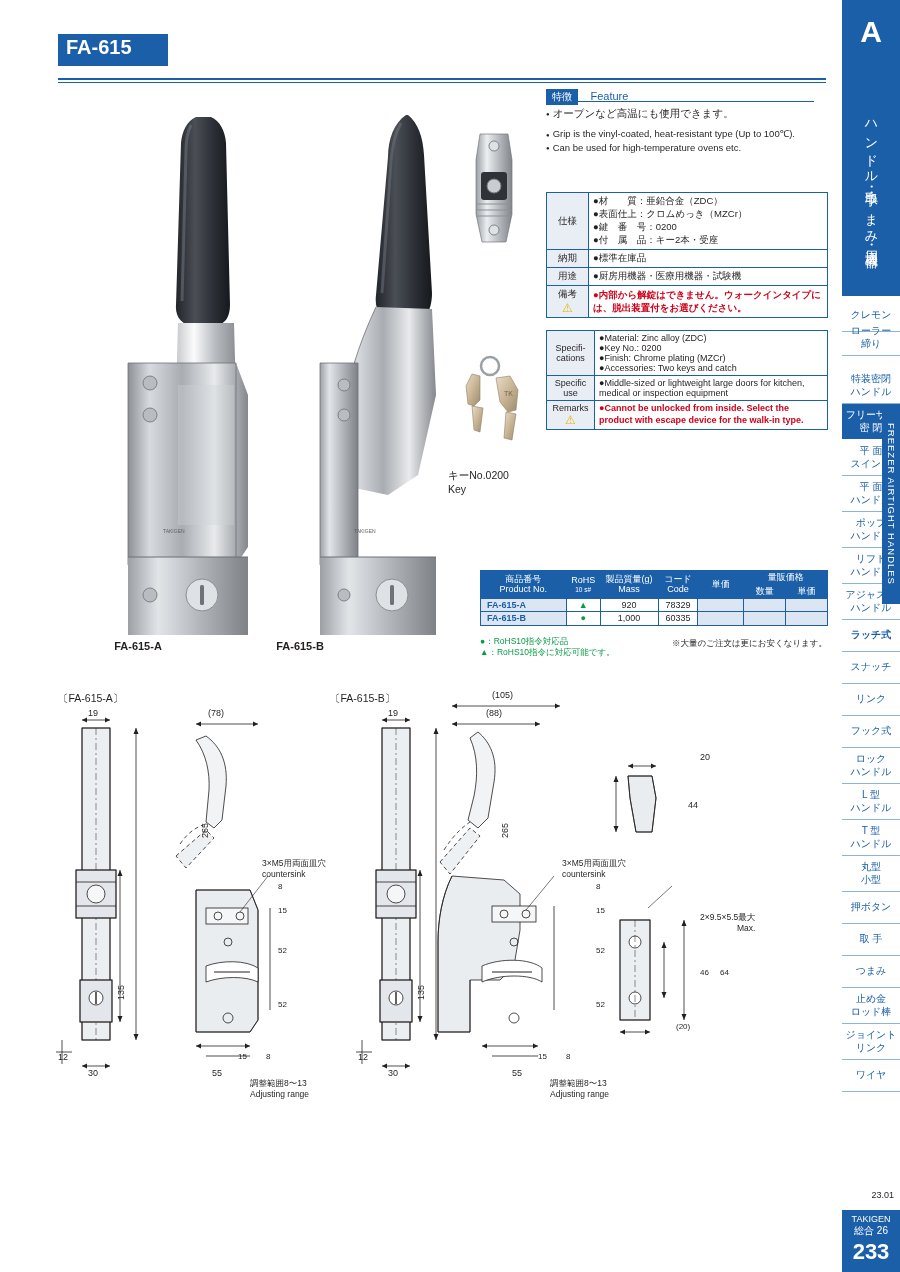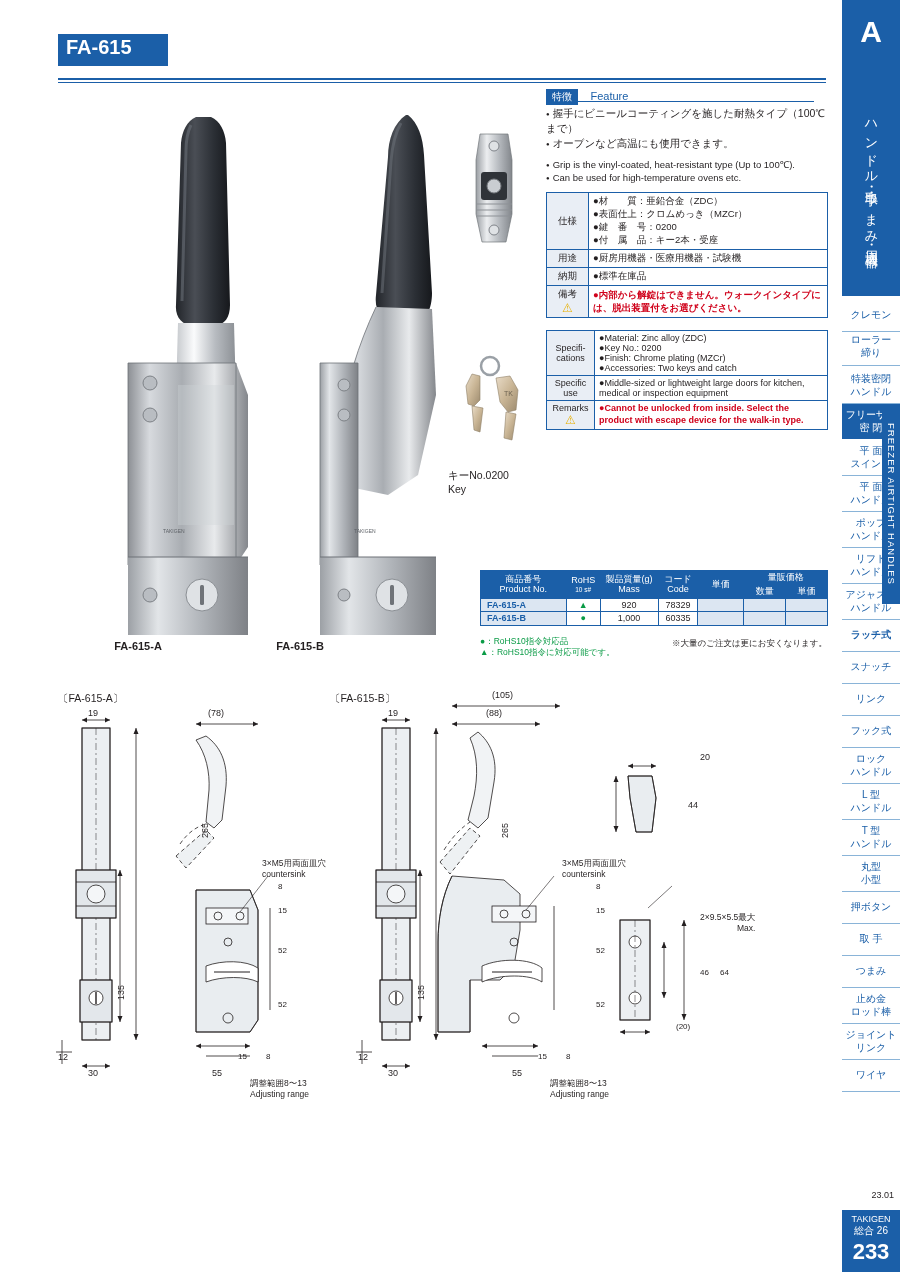--- a/index.html
+++ b/index.html
@@ -141,47 +141,46 @@
 
   <div class="hdr-rule"></div>
   <div class="hdr-rule2"></div>
 
   <div class="feature-head">
     <span class="tag">特徴</span>
     <span class="lbl">Feature</span>
   </div>
   <div class="feature-body">
     <div class="jp">
-      <div><span class="bullet"></span><span>握手にビニールコーティングを施した耐熱タイプ（100℃まで）</span></div>
       <div><span class="bullet"></span><span>オーブンなど高温にも使用できます。</span></div>
     </div>
     <div class="en">
       <div><span class="bullet"></span><span>Grip is the vinyl-coated, heat-resistant type (Up to 100℃).</span></div>
       <div><span class="bullet"></span><span>Can be used for high-temperature ovens etc.</span></div>
     </div>
   </div>
 
   <table class="spec-jp">
     <tbody>
         <tr>
       <td class="lbl">仕様</td>
       <td>
         <div>●<span>材　　質：亜鉛合金（ZDC）</span></div>
         <div>●<span>表面仕上：クロムめっき（MZCr）</span></div>
         <div>●<span>鍵　番　号：0200</span></div>
         <div>●<span>付　属　品：キー2本・受座</span></div>
       </td>
     </tr>
     <tr>
+      <td class="lbl">納期</td>
+      <td>●<span>標準在庫品</span></td>
+    </tr>
+    <tr>
       <td class="lbl">用途</td>
       <td>●<span>厨房用機器・医療用機器・試験機</span></td>
-    </tr>
-    <tr>
-      <td class="lbl">納期</td>
-      <td>●<span>標準在庫品</span></td>
     </tr>
     <tr>
       <td class="lbl warn">
         <div>備考</div>
         <div class="tri">⚠</div>
       </td>
       <td>
         <span class="warn-text">●<span>内部から解錠はできません。ウォークインタイプには、脱出装置付をお選びください。</span></span>
       </td>
     </tr>
@@ -594,21 +593,21 @@
   <div class="dim-s" style="left:720px; top:968px;">64</div>
   <div class="dim-s" style="left:676px; top:1022px;">(20)</div>
 
   <div class="side-rail">
     <div class="rail-letter">A</div>
     <div class="rail-main">ハンドル・取手・つまみ・周辺機器</div>
 
     <div class="rail-item" style="top:300px; height:32px;">
         <span>クレモン</span>
       </div>
-    <div class="rail-item" style="top:330px; height:36px;font-family:Liberation Mono, monospace;">
+    <div class="rail-item" style="top:320px; height:36px;">
         <span style="white-space:pre-line;">ローラー
 締り</span>
       </div>
     <div class="rail-item" style="top:368px; height:36px;">
         <span style="white-space:pre-line;">特装密閉
 ハンドル</span>
       </div>
     <div class="rail-item hl" style="top:404px; height:36px;">
         <span style="white-space:pre-line;">フリーザー
 密 閉</span>

